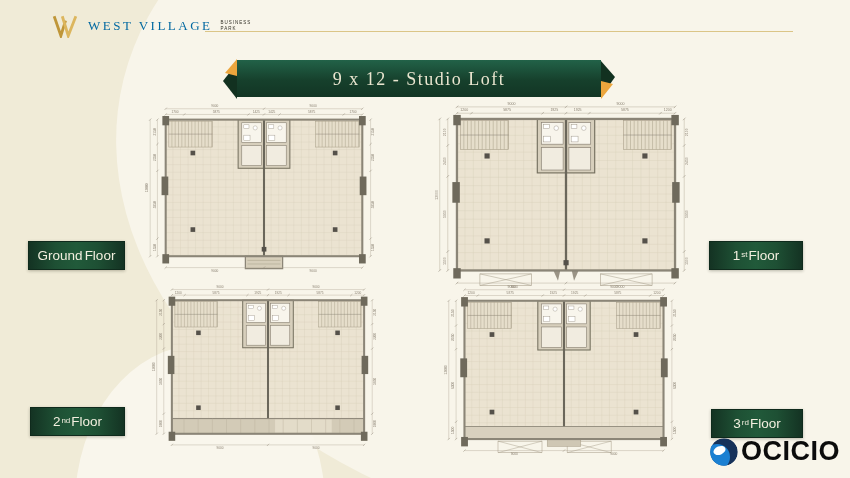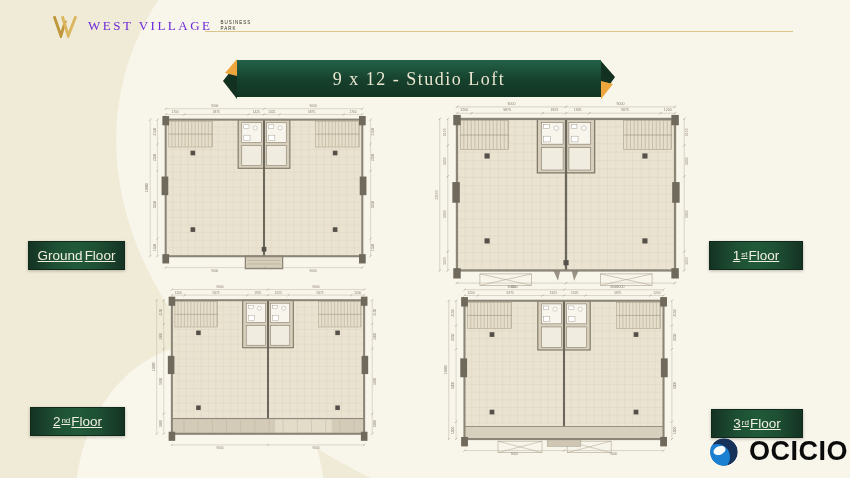--- a/index.html
+++ b/index.html
@@ -14,47 +14,46 @@
     background:#f8f5ea;border-radius:50%;transform:rotate(14deg);
   }
   .bg-blob{
     position:absolute;left:75px;top:345px;width:250px;height:320px;
     background:#f9f6ec;border-radius:50%;
   }
   
   .header{position:absolute;left:52px;top:14px;display:flex;align-items:center;}
   .brand-name{
     font-family:"Liberation Serif", serif;font-size:13px;letter-spacing:2.5px;
-    color:#6d28d9;margin-left:10px;white-space:nowrap;
+    color:#0369a1;margin-left:10px;white-space:nowrap;
   }
   .brand-sub{margin-left:8px;color:#2f2e25;font-size:4.5px;letter-spacing:1px;line-height:1.3;}
   .gold-line{position:absolute;left:205px;top:31px;width:588px;height:1px;background:#c8a544;opacity:.6;}
   
   .ribbon{position:absolute;left:222px;top:55px;width:394px;height:47px;}
   
   .plan-slot{position:absolute;}
   #plan-ground{left:145px;top:102px;width:238px;height:176px;}
   #plan-first{left:434px;top:99px;width:264px;height:196px;}
   #plan-second{left:148px;top:284px;width:240px;height:170px;}
   #plan-third{left:430px;top:284px;width:268px;height:176px;}
   
   .floor-label{
     position:absolute;display:flex;align-items:center;justify-content:center;
     background:linear-gradient(90deg,#143323 0%,#1e5034 28%,#215a3a 50%,#1e5034 72%,#143323 100%);
     border:1px solid #0f2a1c;color:#f2efdf;font-size:13.5px;
     box-shadow:0 1px 3px rgba(40,40,20,.3);
-    text-decoration:underline;
   }
   .floor-label sup{font-size:8px;line-height:1;margin:10px 1px;transform:translateY(-1px);}
   #label-ground{left:28px;top:241px;width:95px;height:27px;}
   #label-first{left:709px;top:241px;width:92px;height:27px;}
   #label-second{left:30px;top:407px;width:93px;height:27px;}
   #label-third{left:711px;top:409px;width:90px;height:27px;}
   
-  .watermark{position:absolute;left:709px;top:436px;display:flex;align-items:center;gap:8px;}
+  .watermark{position:absolute;left:709px;top:436px;display:flex;align-items:center;}
   .watermark-text{
     font-size:27px;font-weight:bold;color:#0b0b0b;letter-spacing:.5px;margin-left:2px;
     font-family:"Liberation Sans", sans-serif;
   }
 </style>
 </head>
 <body>
 
 <div class="bg-swoosh"></div>
 <div class="bg-blob"></div>

